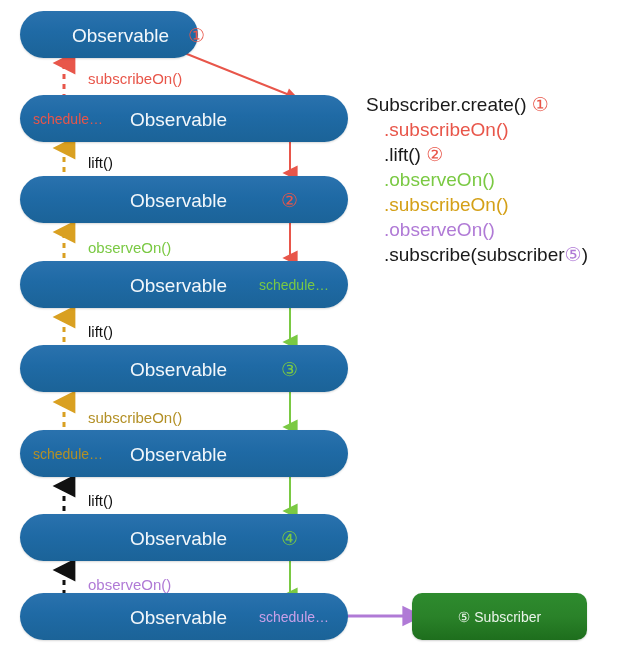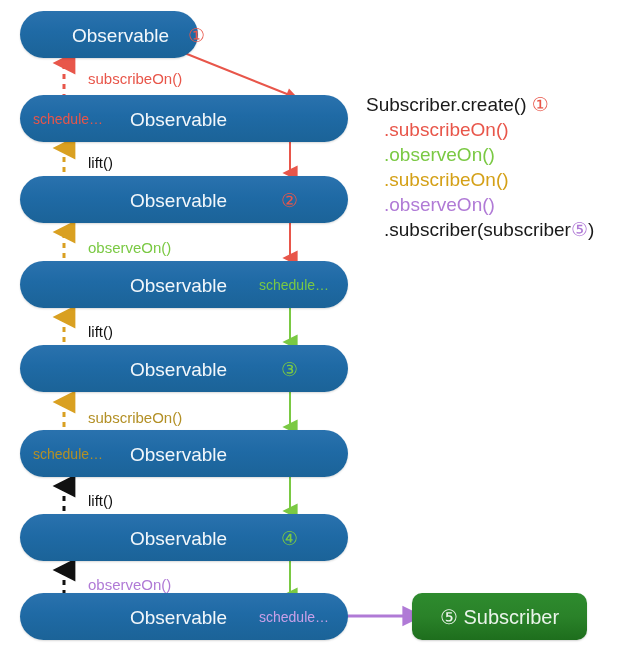--- a/index.html
+++ b/index.html
@@ -42,21 +42,21 @@
   
   .subscriber{
     position:absolute;
     height:47px;border-radius:10px;
     background:linear-gradient(to bottom,#2e8b2e 0%,#2a8229 50%,#1e6e1d 100%);
     box-shadow:0 1px 2px rgba(0,0,0,.18);
     display:flex;align-items:center;justify-content:center;
     z-index:2;
   }
   .subscriber span{
-    font-size:20px;color:#eaf4ea;white-space:nowrap;
+    font-size:14px;color:#eaf4ea;white-space:nowrap;
   }
 
   
   .edge-label{
     position:absolute;
     font-size:15px;
     white-space:nowrap;
     z-index:3;
   }
 
@@ -202,19 +202,20 @@
 
   <div class="edge-label" style="left:88px;top:409px;color:#b39026;">subscribeOn()</div>
 
   <div class="edge-label" style="left:88px;top:492px;color:#111111;">lift()</div>
 
   <div class="edge-label" style="left:88px;top:576px;color:#b07ad6;">observeOn()</div>
 
   <div id="code">
       <div class="cline"><span style="color: rgb(26, 26, 26);">Subscriber.create() </span><span style="color: rgb(232, 86, 74);">①</span></div>
       <div class="cline ind"><span style="color: rgb(232, 86, 74);">.subscribeOn()</span></div>
+      <div class="cline ind"><span style="color: rgb(26, 26, 26);">.lift() </span><span style="color: rgb(232, 86, 74);">②</span></div>
       <div class="cline ind"><span style="color: rgb(122, 201, 67);">.observeOn()</span></div>
       <div class="cline ind"><span style="color: rgb(212, 160, 23);">.subscribeOn()</span></div>
       <div class="cline ind"><span style="color: rgb(176, 122, 214);">.observeOn()</span></div>
-      <div class="cline ind"><span style="color: rgb(26, 26, 26);">.subscriber(subscriber</span><span style="color: rgb(176, 122, 214);">⑤</span><span style="color: rgb(26, 26, 26);">)</span></div>
+      <div class="cline ind"><span style="color: rgb(26, 26, 26);">.subscribe(subscriber</span><span style="color: rgb(176, 122, 214);">⑤</span><span style="color: rgb(26, 26, 26);">)</span></div>
     </div>
 
 </div>
 
 </body></html>

